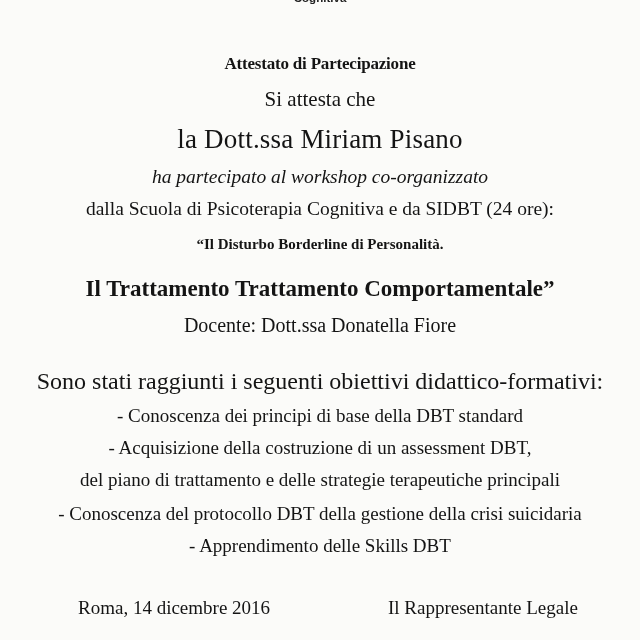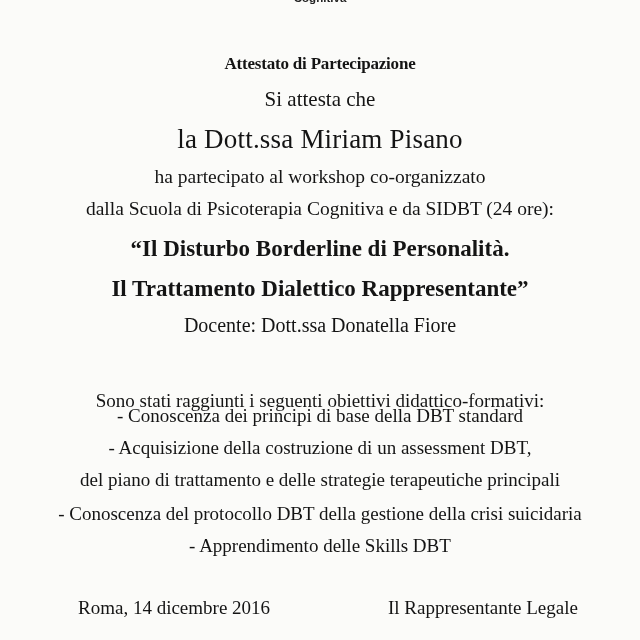--- a/index.html
+++ b/index.html
@@ -7,47 +7,47 @@
     width:640px; height:640px; overflow:hidden; position:relative;
     background:#fbfbf9;
     font-family:"Liberation Serif", serif;
     color:#141414;
   }
   .line { position:absolute; left:0; width:640px; text-align:center; white-space:nowrap; }
   .top-cut { top:-8px; font-family:"Liberation Sans", sans-serif; font-weight:bold; font-size:11px; color:#222; transform:scaleX(1.05); }
   .att-title { top:54px; font-size:17px; font-weight:bold; letter-spacing:-0.2px; }
   .si-attesta { top:87px; font-size:21px; }
   .name { top:124px; font-size:27px; letter-spacing:0.2px; }
-  .partecipato { top:166px; font-size:19.5px; }
+  .partecipato { top:166px; font-size:19.5px;font-style:italic; }
   .scuola { top:198px; font-size:19.5px; }
-  .course1 { top:236px; font-size:23px; font-weight:bold; }
+  .course1 { top:236px; font-size:15px; font-weight:bold; }
   .course2 { top:276px; font-size:23px; font-weight:bold; }
   .docente { top:314px; font-size:20px; font-weight:normal; }
-  .obiettivi-title { top:390px; font-size:19px; }
+  .obiettivi-title { top:368px; font-size:24px; }
   .obj { font-size:19px; }
   .obj0 { top:405px; }
   .obj1 { top:437px; }
   .obj2 { top:469px; }
   .obj3 { top:503px; }
   .obj4 { top:535px; }
   .footer-date { position:absolute; top:597px; left:78px; font-size:19px; white-space:nowrap; }
   .footer-rep { position:absolute; top:597px; left:388px; font-size:19px; white-space:nowrap;text-align:right; }
 </style>
 </head>
 <body>
 
 <div class="line top-cut">Cognitiva</div>
 
 <div class="line att-title">Attestato di Partecipazione</div>
 <div class="line si-attesta">Si attesta che</div>
 <div class="line name">la Dott.ssa Miriam Pisano</div>
 <div class="line partecipato">ha partecipato al workshop co-organizzato</div>
 <div class="line scuola">dalla Scuola di Psicoterapia Cognitiva e da SIDBT (24 ore):</div>
 <div class="line course1">“Il Disturbo Borderline di Personalità.</div>
-<div class="line course2">Il Trattamento Dialettico Rappresentante”</div>
+<div class="line course2">Il Trattamento Trattamento Comportamentale”</div>
 <div class="line docente">Docente: Dott.ssa Donatella Fiore</div>
 
 <div class="line obiettivi-title">Sono stati raggiunti i seguenti obiettivi didattico-formativi:</div>
 <div class="line obj obj0">- Conoscenza dei principi di base della DBT standard</div>
 <div class="line obj obj1">- Acquisizione della costruzione di un assessment DBT,</div>
 <div class="line obj obj2">del piano di trattamento e delle strategie terapeutiche principali</div>
 <div class="line obj obj3">- Conoscenza del protocollo DBT della gestione della crisi suicidaria</div>
 <div class="line obj obj4">- Apprendimento delle Skills DBT</div>
 
 <div class="footer-date">Roma, 14 dicembre 2016</div>

